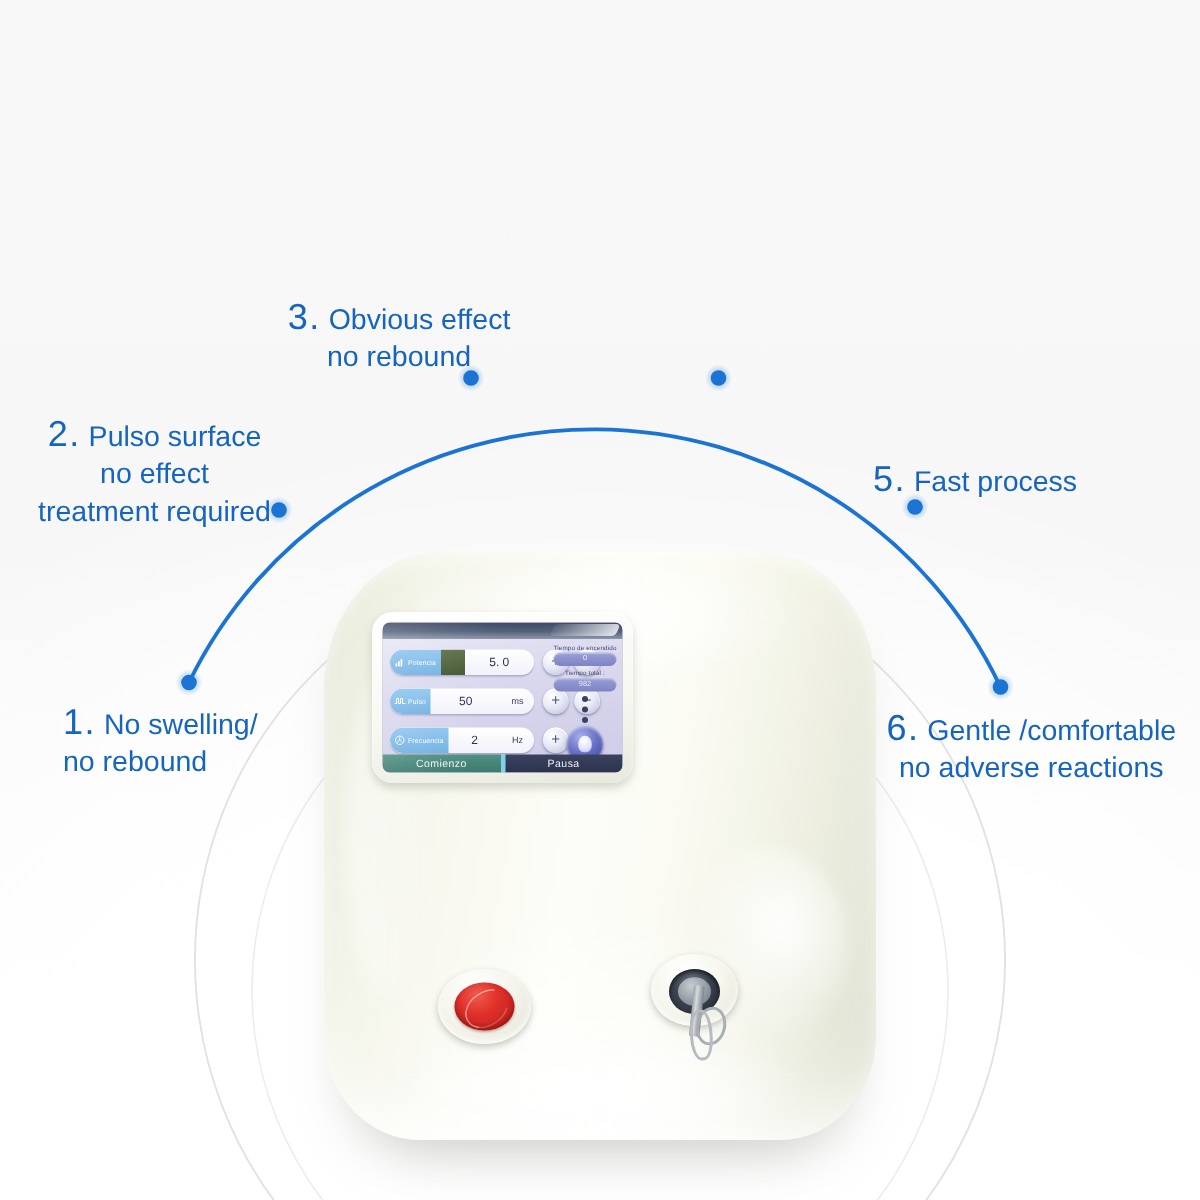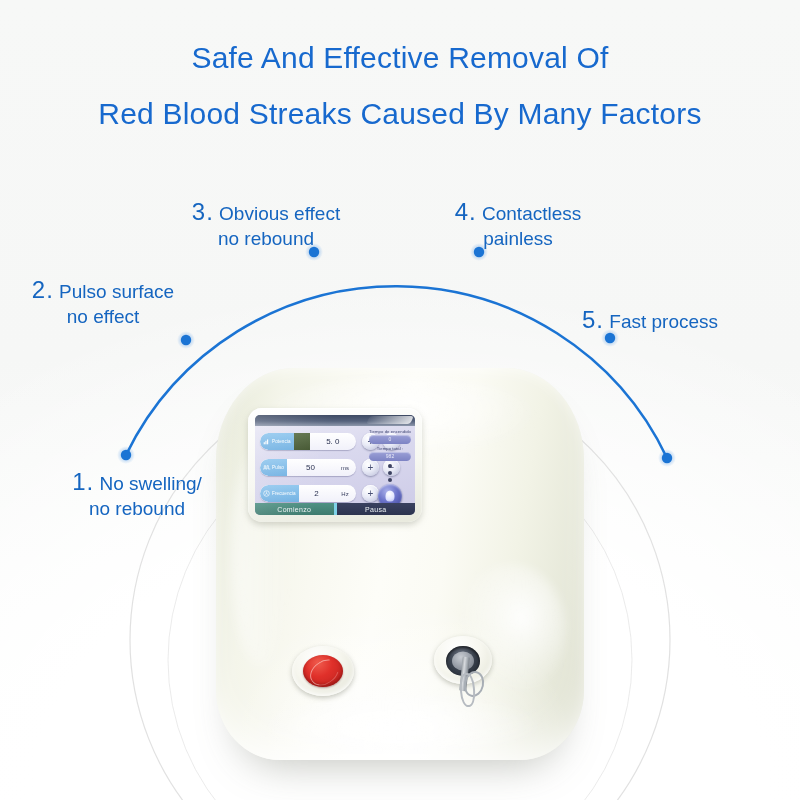--- a/index.html
+++ b/index.html
@@ -58,21 +58,21 @@
     white-space: nowrap;
   }
   .callout .num {
     font-size: 24px;
     letter-spacing: 1px;
   }
   .callout .l1, .callout .l2, .callout .l3 { display: block; }
   .c-left   { text-align: center; }
   .c-right  { text-align: center; }
 
-  #callout-1 { left: 42px;  top: 466px; text-align: center; width: 190px; }
+  #callout-1 { left: 42px;  top: 466px; text-align: left; width: 190px; }
   #callout-2 { left: 8px;   top: 274px; text-align: center; width: 190px; }
   #callout-3 { left: 178px; top: 196px; width: 176px; }
   #callout-4 { left: 430px; top: 196px; text-align: center; width: 176px; }
   #callout-5 { left: 582px; top: 304px; text-align: left;   width: 200px; }
   #callout-6 { left: 575px; top: 470px; text-align: center; width: 225px; }
 
   
   #machine {
     position: absolute;
     left: 216px;
@@ -423,24 +423,20 @@
     border: 2px solid #b6bbc1;
     border-radius: 45%;
     transform: rotate(-4deg);
   }
 </style>
 </head>
 <body>
 
 <div id="stage">
 
-  <div class="title-block">
-    <div class="title-line">Safe And Effective Removal Of</div>
-    <div class="title-line">Red Blood Streaks Caused By Many Factors</div>
-  </div>
 
   <svg id="arc-layer" viewBox="0 0 800 800">
     <defs>
       <radialGradient id="dotGlow" cx="50%" cy="50%" r="50%">
         <stop offset="0%" stop-color="#1f7ae0" stop-opacity="0.55"></stop>
         <stop offset="100%" stop-color="#1f7ae0" stop-opacity="0"></stop>
       </radialGradient>
     </defs>
 
     <circle cx="400" cy="640" r="270" fill="none" stroke="#dcdcdc" stroke-width="1.2" opacity="0.85"></circle>
@@ -477,39 +473,40 @@
   <div class="callout c-left" id="callout-1">
     <span class="l1"><span class="num">1.</span>
       <span>No swelling/</span></span>
     <span class="l2">no rebound</span>
   </div>
 
   <div class="callout c-left" id="callout-2">
     <span class="l1"><span class="num">2.</span>
       <span>Pulso surface</span></span>
     <span class="l2">no effect</span>
+    <span class="l3">treatment required</span>
   </div>
 
   <div class="callout c-left" id="callout-3">
     <span class="l1"><span class="num">3.</span>
       <span>Obvious effect</span></span>
     <span class="l2">no rebound</span>
   </div>
 
-  <div class="callout c-right" id="callout-4">
-    <span class="l1"><span class="num">4.</span>
-      <span>Contactless</span></span>
-    <span class="l2">painless</span>
-  </div>
 
   <div class="callout c-right" id="callout-5">
     <span class="l1"><span class="num">5.</span>
       <span>Fast process</span></span>
   </div>
 
+  <div class="callout c-right" id="callout-6">
+    <span class="l1"><span class="num">6.</span>
+      <span>Gentle /comfortable</span></span>
+    <span class="l2">no adverse reactions</span>
+  </div>
 
   <div id="machine">
     <div class="gloss-top"></div>
     <div class="gloss-left"></div>
     <div class="gloss-right"></div>
     <div class="gloss-bottom"></div>
 
     <div id="screen-bezel">
       <div id="screen">
 

